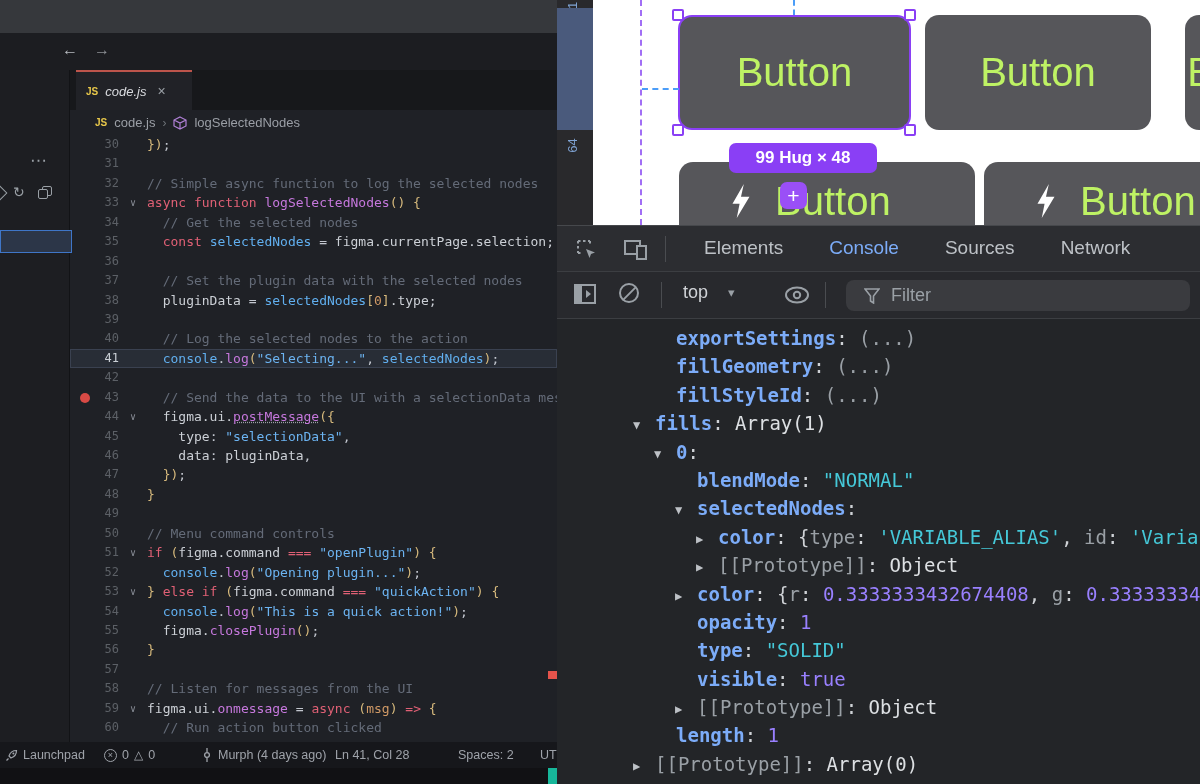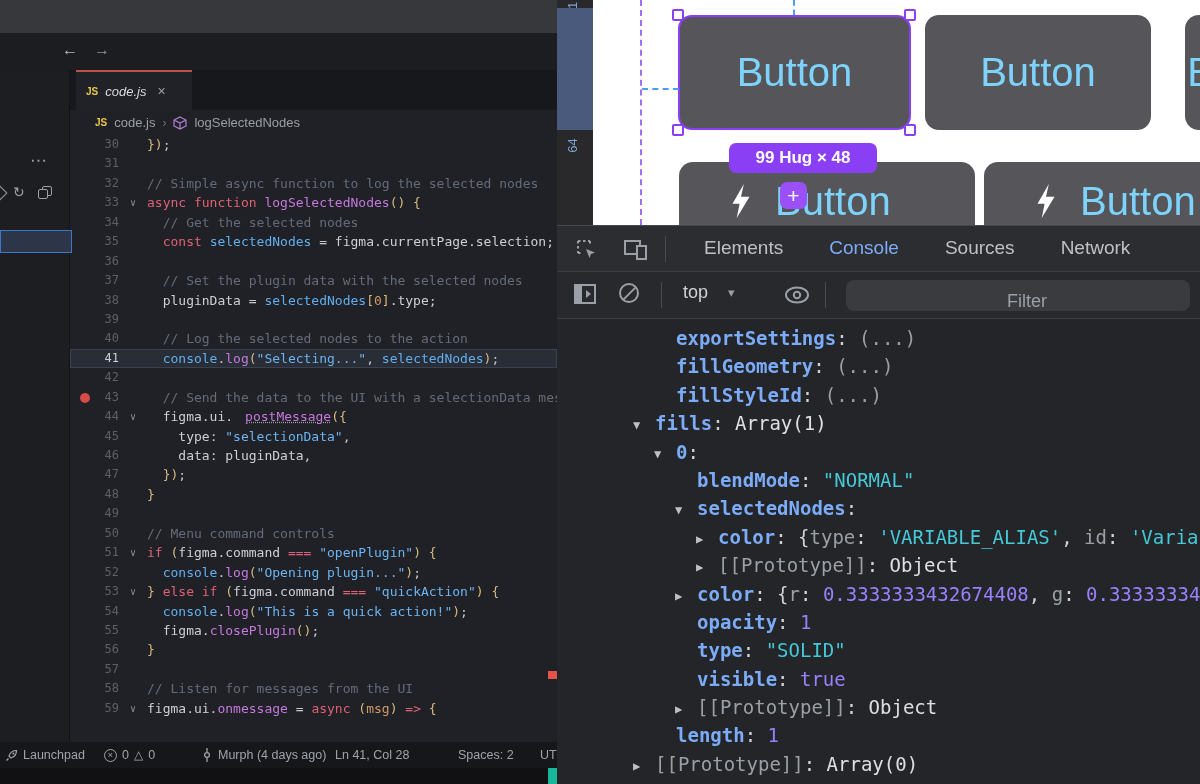--- a/index.html
+++ b/index.html
@@ -40,21 +40,21 @@
           font-family:"DejaVu Sans Mono",monospace;font-size:13px;}
   .cl{display:flex;height:19.45px;line-height:19.45px;white-space:pre;}
   .cl-active{background:rgba(105,130,170,0.12);box-shadow:inset 0 0 0 1px #3a4150;}
   .cl-glyph{width:25px;flex:none;position:relative;}
   .bp{position:absolute;left:10px;top:5px;width:10px;height:10px;border-radius:50%;background:#d84a45;}
   .cl-num{width:24px;flex:none;text-align:right;color:#5c6066;font-size:12px;}
   .cl-active .cl-num{color:#cbd0d6;}
   .cl-fold{width:28px;flex:none;text-align:center;color:#868b94;font-size:10px;}
   .cl-code{flex:1;overflow:hidden;}
   .tk-cm{color:#646b78;}  .tk-kw{color:#e06075;}  .tk-fn{color:#c678dd;}
-  .tk-fnu{color:#c678dd;text-decoration:underline dotted;text-decoration-color:#9aa0a6;margin-left:12px;}
+  .tk-fnu{color:#c678dd;text-decoration:underline dotted;text-decoration-color:#9aa0a6;}
   .tk-vr{color:#61afef;}  .tk-st{color:#6cb4f2;}  .tk-num{color:#d19a66;}
   .tk-pn{color:#c3c7cf;}  .tk-pp{color:#ccd0d6;}  .tk-gd{color:#d7ba7d;}
   .ovr-red{position:absolute;right:0;top:536px;width:9px;height:8px;background:#e5534b;}
   .statusbar{position:absolute;left:0;top:742px;width:557px;height:26px;background:#16171b;color:#9fa3aa;
              font-size:12.5px;overflow:hidden;}
   .sb-item{position:absolute;top:0;height:26px;display:flex;align-items:center;gap:5px;white-space:nowrap;}
   .err-circ{display:inline-flex;width:13px;height:13px;border:1px solid #9fa3aa;border-radius:50%;
             align-items:center;justify-content:center;font-size:9px;line-height:1;}
   .warn-tri{font-size:12px;}
   .bottomstrip{position:absolute;left:0;top:768px;width:557px;height:16px;background:#111114;}
@@ -64,21 +64,21 @@
   .figma{position:absolute;left:557px;top:0;width:643px;height:784px;overflow:hidden;background:#fff;}
   .ruler{position:absolute;left:0;top:0;width:36px;height:225px;background:#29292c;z-index:2;}
   .ruler-hl{position:absolute;left:0;top:8px;width:36px;height:122px;background:#4a5a7c;}
   .rlabel{position:absolute;color:#7fa3d4;font-size:13px;transform:rotate(-90deg);}
   .rlabel-top{left:12px;top:-2px;}
   .rlabel-bottom{left:8px;top:138px;}
   .canvas-bg{position:absolute;left:36px;top:0;right:0;height:225px;background:#fff;}
   .guide-purple{position:absolute;left:83px;top:0;height:225px;border-left:2px dashed #a16ef5;z-index:1;}
   .blue-vert{position:absolute;left:236px;top:0;height:15px;border-left:2px dashed #4b9df8;z-index:3;}
   .blue-horiz{position:absolute;left:85px;top:88px;width:37px;border-top:2px dashed #4b9df8;z-index:3;}
-  .fbtn{position:absolute;height:115px;background:#56565a;border-radius:14px;color:#7dd3fc;
+  .fbtn{position:absolute;height:115px;background:#56565a;border-radius:14px;color:#bef264;
         display:flex;align-items:center;justify-content:center;font-size:40px;font-weight:500;z-index:1;}
   .fbtn-sel{border:2px solid #8a3ff5;}
   .handle{position:absolute;width:12px;height:12px;background:#fff;border:2px solid #8a3ff5;border-radius:2px;z-index:3;}
   .fbtn-row2{top:162px;height:78px;justify-content:flex-start;padding-left:50px;gap:22px;}
   .bolt{flex:none;}
   .size-badge{position:absolute;left:172px;top:143px;width:148px;height:30px;background:#8a3ff5;border-radius:7px;
               color:#fff;font-size:17px;font-weight:600;display:flex;align-items:center;justify-content:center;z-index:5;}
   .plus-btn{position:absolute;left:223px;top:182px;width:27px;height:27px;background:#9a4ff7;border-radius:7px;
             color:#fff;font-size:21px;display:flex;align-items:center;justify-content:center;z-index:5;line-height:1;}
   .devtools{position:absolute;left:0;top:225px;right:0;bottom:0;background:#232528;z-index:6;border-top:1px solid #46484c;}
@@ -86,21 +86,21 @@
   .dt-ic{position:absolute;top:12px;color:#9aa0a6;}
   .dt-sep{position:absolute;top:10px;width:1px;height:26px;background:#4a4c50;}
   .dt-tabstrip{position:absolute;left:124px;top:0;height:62px;display:flex;}
   .dt-tab{padding:0 23px;line-height:44px;font-size:19px;color:#bdc1c6;border-bottom:3px solid transparent;}
   .dt-tab.active{color:#7cacf8;border-bottom-color:#7cacf8;}
   .dt-toolbar{position:absolute;left:0;top:46px;right:0;height:47px;background:#28292d;border-bottom:1px solid #3c3e42;}
   .no-circ{position:absolute;left:62px;top:11px;width:20px;height:20px;border:2px solid #9aa0a6;border-radius:50%;}
   .no-circ::after{content:"";position:absolute;left:-1px;top:8px;width:18px;height:2px;background:#9aa0a6;transform:rotate(-45deg);}
   .ctx-sel{position:absolute;left:126px;top:10px;color:#d0d3d7;font-size:18px;display:flex;gap:20px;align-items:center;}
   .filterbox{position:absolute;left:289px;right:10px;top:8px;height:31px;background:#3a3b3f;border-radius:8px;
-             display:flex;align-items:center;gap:11px;padding-left:18px;color:#9aa0a6;font-size:18px;flex-direction:column;}
+             display:flex;align-items:center;gap:11px;padding-left:18px;color:#9aa0a6;font-size:18px;}
   .dt-console{position:absolute;left:0;top:93px;right:0;bottom:0;overflow:hidden;padding-top:5px;
               font-family:"DejaVu Sans Mono",monospace;font-size:19px;}
   .crow{height:28.4px;line-height:28.4px;white-space:pre;overflow:hidden;}
   .carrow{display:inline-block;width:22px;margin-left:-22px;color:#bdc1c6;font-size:12px;vertical-align:1px;}
   .ck-p{color:#7cacf8;font-weight:600;}  .ck-d{color:#9aa0a6;}  .ck-s{color:#45c8d8;}
   .ck-n{color:#9980ff;}  .ck-k{color:#9aa0a6;}  .ck-o{color:#dde0e3;}  .ck-pn{color:#cfd2d6;}
 </style>
 </head>
 <body>
 
@@ -175,20 +175,21 @@
           <div class="cl"><span class="cl-glyph"></span><span class="cl-num">50</span><span class="cl-fold"></span><span class="cl-code"><span class="tk-cm">// Menu command controls</span></span></div>
           <div class="cl"><span class="cl-glyph"></span><span class="cl-num">51</span><span class="cl-fold">∨</span><span class="cl-code"><span class="tk-kw">if </span><span class="tk-gd">(</span><span class="tk-pp">figma.command </span><span class="tk-kw">=== </span><span class="tk-st">"openPlugin"</span><span class="tk-gd">) {</span></span></div>
           <div class="cl"><span class="cl-glyph"></span><span class="cl-num">52</span><span class="cl-fold"></span><span class="cl-code"><span class="tk-vr">  console</span><span class="tk-pn">.</span><span class="tk-fn">log</span><span class="tk-gd">(</span><span class="tk-st">"Opening plugin..."</span><span class="tk-gd">)</span><span class="tk-pn">;</span></span></div>
           <div class="cl"><span class="cl-glyph"></span><span class="cl-num">53</span><span class="cl-fold">∨</span><span class="cl-code"><span class="tk-gd">} </span><span class="tk-kw">else if </span><span class="tk-gd">(</span><span class="tk-pp">figma.command </span><span class="tk-kw">=== </span><span class="tk-st">"quickAction"</span><span class="tk-gd">) {</span></span></div>
           <div class="cl"><span class="cl-glyph"></span><span class="cl-num">54</span><span class="cl-fold"></span><span class="cl-code"><span class="tk-vr">  console</span><span class="tk-pn">.</span><span class="tk-fn">log</span><span class="tk-gd">(</span><span class="tk-st">"This is a quick action!"</span><span class="tk-gd">)</span><span class="tk-pn">;</span></span></div>
           <div class="cl"><span class="cl-glyph"></span><span class="cl-num">55</span><span class="cl-fold"></span><span class="cl-code"><span class="tk-pp">  figma.</span><span class="tk-fn">closePlugin</span><span class="tk-gd">()</span><span class="tk-pn">;</span></span></div>
           <div class="cl"><span class="cl-glyph"></span><span class="cl-num">56</span><span class="cl-fold"></span><span class="cl-code"><span class="tk-gd">}</span></span></div>
           <div class="cl"><span class="cl-glyph"></span><span class="cl-num">57</span><span class="cl-fold"></span><span class="cl-code"></span></div>
           <div class="cl"><span class="cl-glyph"></span><span class="cl-num">58</span><span class="cl-fold"></span><span class="cl-code"><span class="tk-cm">// Listen for messages from the UI</span></span></div>
           <div class="cl"><span class="cl-glyph"></span><span class="cl-num">59</span><span class="cl-fold">∨</span><span class="cl-code"><span class="tk-pp">figma.ui.</span><span class="tk-fn">onmessage</span><span class="tk-pn"> = </span><span class="tk-kw">async </span><span class="tk-gd">(</span><span class="tk-num">msg</span><span class="tk-gd">)</span><span class="tk-kw"> =&gt; </span><span class="tk-gd">{</span></span></div>
+          <div class="cl"><span class="cl-glyph"></span><span class="cl-num">60</span><span class="cl-fold"></span><span class="cl-code"><span class="tk-cm">  // Run action button clicked</span></span></div>
         </div>
       <div class="ovr-red"></div>
     </div>
 
     <div class="statusbar">
       <span class="sb-item" style="left:5px;">
         <svg width="13" height="13" viewBox="0 0 13 13">
           <path d="M11.5 1.5 C8 1.5 5 4 4 7 L6 9 C9 8 11.5 5 11.5 1.5 Z" fill="none" stroke="#9fa3aa" stroke-width="1.2"></path>
           <circle cx="8.4" cy="4.6" r="1" fill="#9fa3aa"></circle>
           <path d="M3.5 9.5 L1.5 11.5" stroke="#9fa3aa" stroke-width="1.2"></path>

